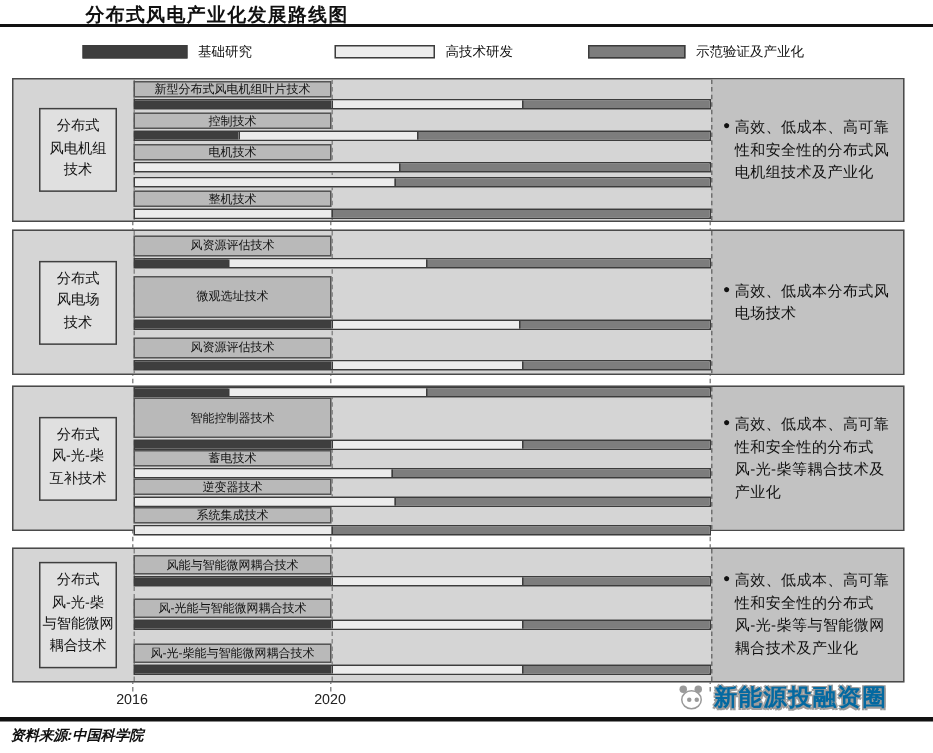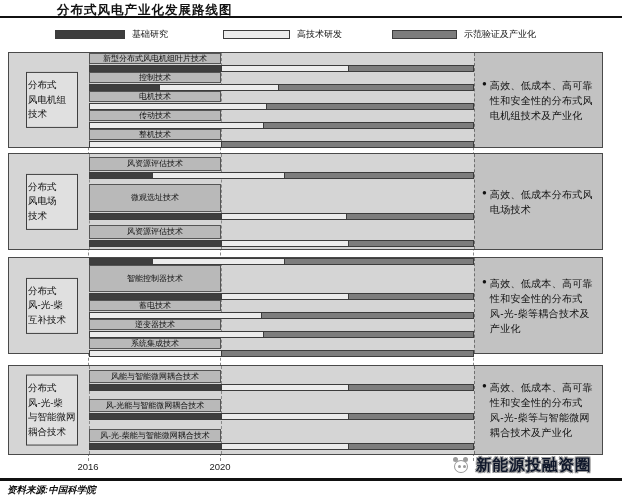--- a/index.html
+++ b/index.html
@@ -16,21 +16,21 @@
   .legend-swatch{height:9px;border:1px solid #3c3c3c;box-sizing:border-box;}
   .legend-label{font-size:9px;margin-left:7px;white-space:nowrap;}
 
   
   .gline{position:absolute;top:52px;height:409px;width:0;border-left:1px dashed #8a8a8a;z-index:0;}
 
   
   .section{position:absolute;left:8px;width:595px;background:#d5d5d5;border:1.5px solid #4a4a4a;box-sizing:border-box;z-index:1;}
   .sec-dash{position:absolute;top:0;bottom:0;width:0;border-left:1px dashed #8a8a8a;}
   .sec-label{position:absolute;left:17px;top:50%;transform:translateY(-50%);width:52px;
-             background:#e0e0e0;border:1.5px solid #3f3f3f;text-align:left;
+             background:#e0e0e0;border:1.5px solid #3f3f3f;text-align:center;
              font-size:9.5px;line-height:1.55;padding:5px 1px;white-space:pre-line;box-sizing:border-box;}
   .rows{position:absolute;left:80px;top:0;bottom:0;width:385px;display:flex;flex-direction:column;justify-content:space-around;}
   .row{position:relative;}
   .row-label{width:132px;background:#b9b9b9;border:1px solid #555;box-sizing:border-box;
              text-align:center;font-size:8px;color:#111;display:flex;align-items:center;justify-content:center;
              margin-bottom:1px;white-space:nowrap;overflow:hidden;}
   .bar{width:385px;height:7px;border:1px solid #3c3c3c;box-sizing:border-box;display:flex;background:#ececec;}
   .seg{height:100%;box-sizing:border-box;}
   .seg + .seg{border-left:1px solid #3c3c3c;}
 
@@ -40,21 +40,21 @@
   .goal-inner{display:flex;}
   .goal-bullet{font-size:8px;line-height:1.6;margin-right:3px;}
   .goal-text{font-size:10px;line-height:1.5;letter-spacing:0.3px;}
 
   
   .axis-tick{position:absolute;top:461px;width:60px;text-align:center;font-size:9.5px;color:#222;}
 
   
   .source-note{position:absolute;left:7px;top:484px;font-size:9.5px;font-style:italic;font-weight:bold;}
   .brand{position:absolute;left:452px;top:455px;display:flex;align-items:center;z-index:2;}
-  .brand-text{font-size:15.5px;font-weight:bold;letter-spacing:1px;color:#0f172a;
+  .brand-text{font-size:15.5px;font-weight:bold;letter-spacing:1px;color:#0369a1;
               text-shadow:1px 1px 0 #9c9c9c,-1px -1px 0 #9c9c9c,1px -1px 0 #9c9c9c,-1px 1px 0 #9c9c9c,0 0 1px #888;}
   .panda{width:19px;height:17px;margin-right:5px;position:relative;}
   .panda .head{position:absolute;left:2px;top:3px;width:14px;height:13px;border:1.5px solid #9a9a9a;border-radius:50%;background:#fff;box-sizing:border-box;}
   .panda .ear{position:absolute;width:5px;height:5px;background:#9a9a9a;border-radius:50%;top:0;}
   .panda .ear.l{left:1px;} .panda .ear.r{left:11px;}
   .panda .eye{position:absolute;width:3px;height:3px;background:#9a9a9a;border-radius:50%;top:8px;}
   .panda .eye.l{left:6px;} .panda .eye.r{left:11px;}
 </style>
 </head>
 <body>
@@ -107,21 +107,20 @@
             </div>
           </div>
           <div class="row">
             <div class="row-label" style="height: 11px;">电机技术</div>
             <div class="bar">
               <div class="seg" style="width: 177px; background: rgb(236, 236, 236);"></div>
               <div class="seg" style="width: 208px; background: rgb(125, 125, 125);"></div>
             </div>
           </div>
           <div class="row">
-            <div class="row-label" style="height: 11px;">传动技术</div>
             <div class="bar">
               <div class="seg" style="width: 174px; background: rgb(236, 236, 236);"></div>
               <div class="seg" style="width: 211px; background: rgb(125, 125, 125);"></div>
             </div>
           </div>
           <div class="row">
             <div class="row-label" style="height: 11px;">整机技术</div>
             <div class="bar">
               <div class="seg" style="width: 132px; background: rgb(236, 236, 236);"></div>
               <div class="seg" style="width: 253px; background: rgb(125, 125, 125);"></div>

